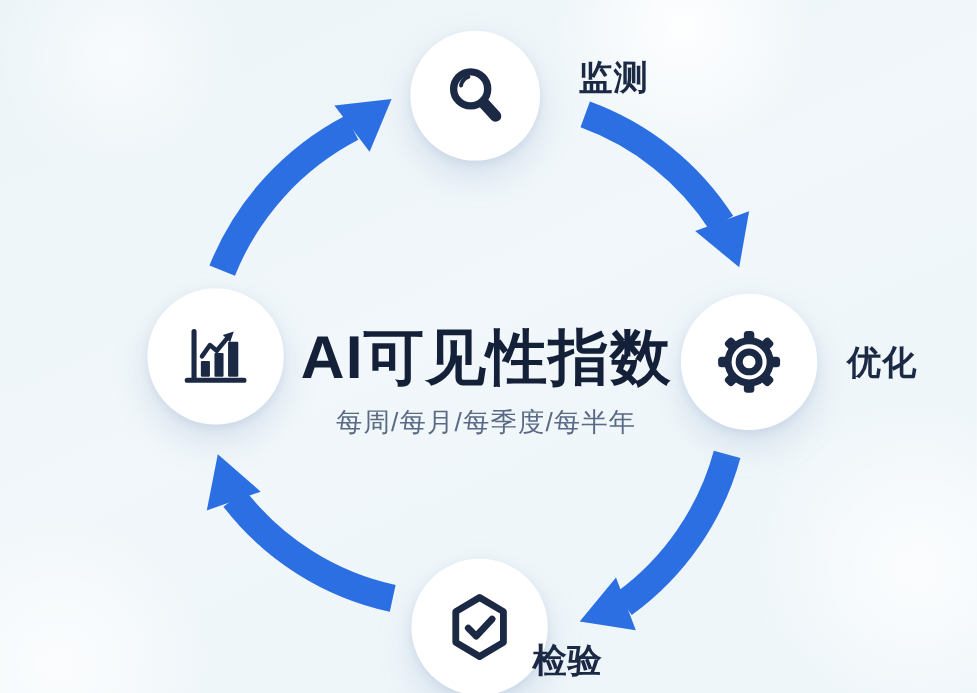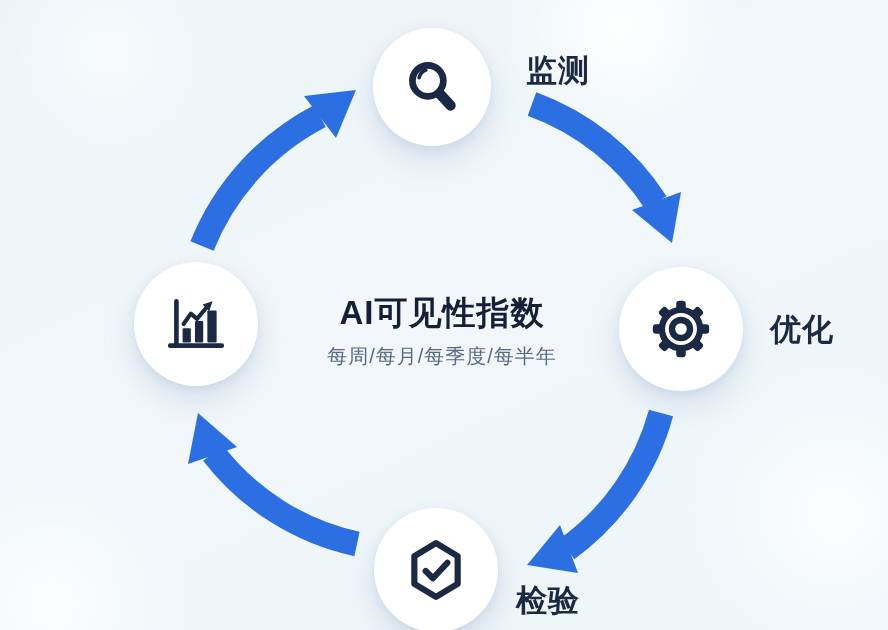--- a/index.html
+++ b/index.html
@@ -26,33 +26,33 @@
   .node-right  { left: 619px; top: 267px; width: 124px; height: 124px; }
   .node-bottom { left: 374px; top: 508px; width: 124px; height: 124px; }
   .node-left   { left: 134px; top: 262px; width: 124px; height: 124px; }
   .node svg { display: block; }
   .label {
     position: absolute; font-size: 31px; font-weight: 600;
     color: #1b2945; letter-spacing: 1px; white-space: nowrap;
   }
   .label-monitor  { left: 526px; top: 50px;  }
   .label-optimize { left: 770px; top: 309px; }
-  .label-verify   { left: 516px; top: 580px; font-family: Liberation Serif, serif; }
+  .label-verify   { left: 484px; top: 580px; font-family: Liberation Serif, serif; }
   .label-analyze  { left: 46px;  top: 309px; }
   .label-cadence  { left: 244px; top: 580px; }
   .center-text {
     position: absolute; left: 262px; top: 294px; width: 360px;
     text-align: center;
   }
   .center-title {
-    font-size: 33px; font-weight: 700; color: #141f38; letter-spacing: 1px;
+    font-size: 55px; font-weight: 700; color: #141f38; letter-spacing: 1px;
     line-height: 1.15;
   }
   .center-subtitle {
-    margin-top: 11px; font-size: 20px; font-weight: 400;
+    margin-top: 11px; font-size: 24px; font-weight: 400;
     color: #5a6a84; letter-spacing: 1px;
   }
 </style>
 </head>
 <body>
 
 <div class="stage">
 
   <svg class="arrows" viewBox="0 0 888 630" fill="none" xmlns="http://www.w3.org/2000/svg">
 

